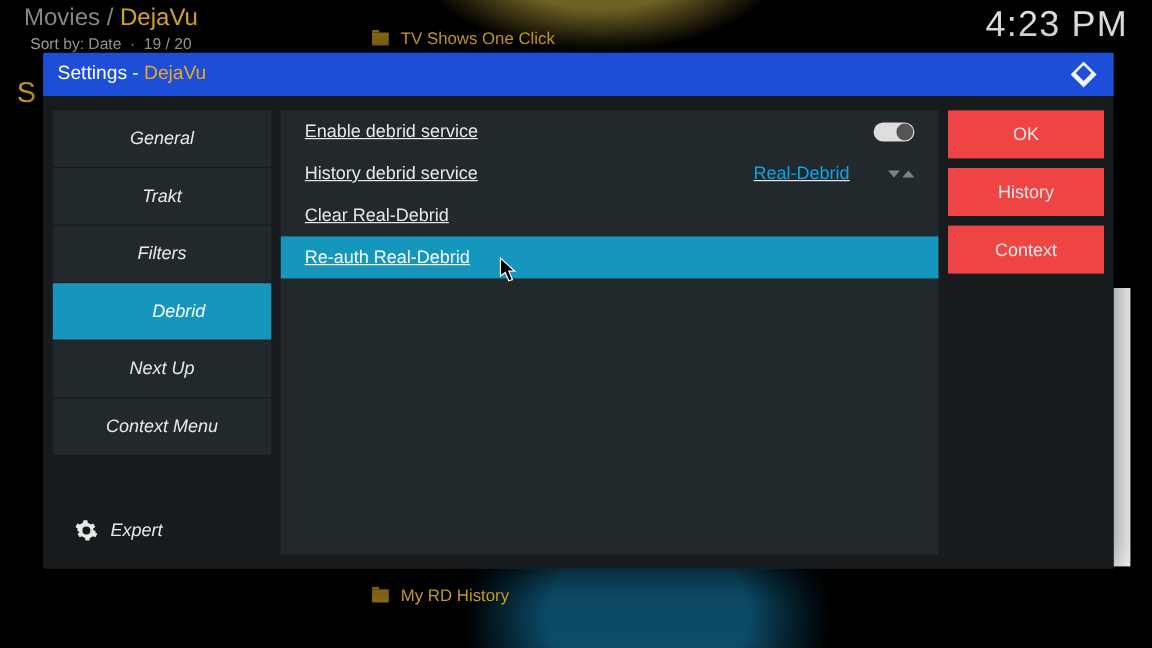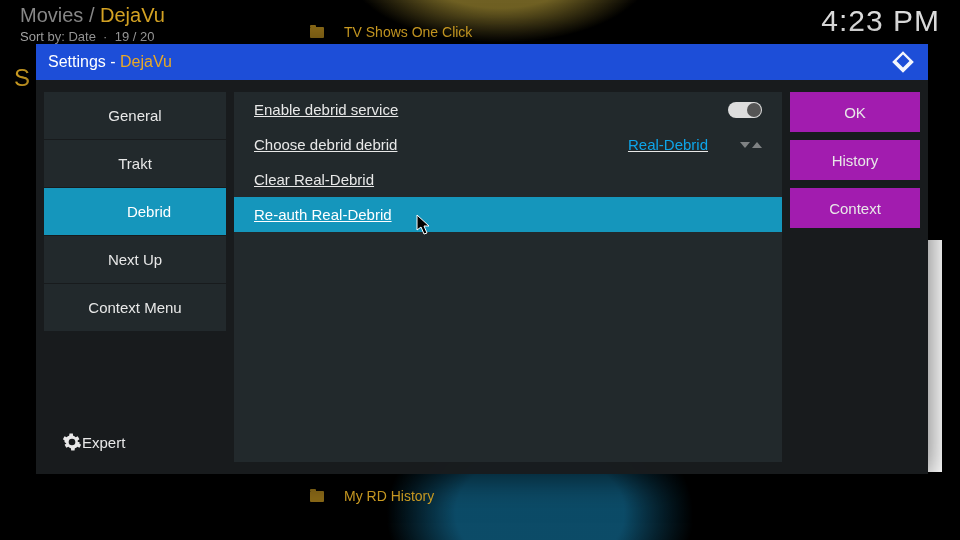--- a/index.html
+++ b/index.html
@@ -9,62 +9,62 @@
   .bg-layer { position: absolute; inset: 0; background: #000; }
   .bg-swirl { position: absolute; left: 300px; top: 0; width: 400px; height: 540px;
               background: radial-gradient(ellipse 280px 200px at 60% 95%, #1a9dd8 0%, #1a9dd8 30%, transparent 55%),
                           radial-gradient(ellipse 300px 140px at 50% -5%, #e8c94a 0%, #e8c94a 25%, transparent 50%);
               opacity: 0.6; }
   .bg-fade { position: absolute; inset: 0; background: linear-gradient(90deg, #000 0%, rgba(0,0,0,0.2) 35%, rgba(0,0,0,0.2) 65%, #000 100%); }
 
   .bg-header { position: absolute; top: 4px; left: 20px; right: 20px; height: 40px; display: flex; align-items: flex-start; justify-content: space-between; }
   .bg-crumb { font-size: 20px; color: #888; }
   .bg-crumb .accent { color: #d6a424; }
-  .bg-sort { font-size: 13px; color: #aaa; margin-top: 2px; }
+  .bg-sort { font-size: 13px; color: #aaa; margin-top: 2px; text-align: center; }
   .bg-clock { font-size: 30px; color: #ddd; font-weight: 300; letter-spacing: 1px; }
   
   .bg-letter { position: absolute; left: 14px; top: 64px; font-size: 24px; color: #d6a424; }
   
-  .bg-item { position: absolute; left: 310px; color: #d6a424; font-size: 14px; display: flex; align-items: center; gap: 20px; }
+  .bg-item { position: absolute; left: 310px; color: #d6a424; font-size: 14px; display: flex; align-items: center; gap: 10px; }
   .bg-item .folder { width: 14px; height: 11px; background: #d6a424; opacity: 0.65; border-radius: 1px; position: relative; }
   .bg-item .folder::before { content:""; position:absolute; top:-2px; left:0; width:6px; height:2px; background:#d6a424; border-radius:1px 1px 0 0; }
   .bg-item.top { top: 24px; }
   .bg-item.bottom { top: 488px; }
 
   .white-edge { position: absolute; right: 18px; top: 240px; width: 14px; height: 232px; background: #fff; }
 
   
   .dialog { position: absolute; left: 36px; top: 44px; width: 892px; height: 430px; background: rgba(24,28,30,0.98); box-shadow: 0 4px 30px rgba(0,0,0,0.6); }
   .dlg-title { height: 36px; background: #1d4ed8; display: flex; align-items: center; justify-content: space-between; padding: 0 12px; }
   .dlg-title-text { color: #fff; font-size: 16px; }
   .dlg-title-text .accent { color: #e8a826; }
   .kodi-logo { width: 26px; height: 26px; }
   
   .dlg-body { display: flex; height: calc(100% - 36px); padding: 12px 8px; gap: 8px; }
   
-  .sidebar { width: 182px; display: flex; flex-direction: column; gap: 0; }
+  .sidebar { width: 182px; display: flex; flex-direction: column; gap: 0; font-style: italic; }
   .side-item { height: 47px; background: #22292c; display: flex; align-items: center; justify-content: center; color: #e8e8e8; font-size: 15px; cursor: pointer; margin-bottom: 1px; }
   .side-item.selected { background: #1596bc; color: #fff; padding-left: 28px; }
   .side-spacer { flex: 1; }
-  .side-expert { height: 40px; display: flex; align-items: center; color: #e8e8e8; font-size: 15px; padding-left: 18px; cursor: pointer; }
+  .side-expert { height: 40px; display: flex; align-items: center; gap: 10px; color: #e8e8e8; font-size: 15px; padding-left: 18px; cursor: pointer; }
   .gear { width: 20px; height: 20px; }
   
   .content { flex: 1; background: #22292c; display: flex; flex-direction: column; }
   .row { height: 35px; display: flex; align-items: center; padding: 0 20px; color: #e8e8e8; font-size: 15px; cursor: pointer; justify-content: space-between; text-decoration: underline; }
   .row.selected { background: #1596bc; color: #fff; }
   .row-right { display: flex; align-items: center; gap: 32px; color: #0ea5e9; }
   .toggle { width: 34px; height: 16px; border-radius: 10px; background: #ddd; position: relative; }
   .toggle::after { content:""; position: absolute; right: 1px; top: 1px; width: 14px; height: 14px; border-radius: 50%; background: #555; }
   .chevrons { display: flex; flex-direction: row; gap: 2px; opacity: 0.55; }
   .chev { width: 0; height: 0; border-left: 5px solid transparent; border-right: 5px solid transparent; }
   .chev.down { border-top: 6px solid #ccc; }
   .chev.up { border-bottom: 6px solid #ccc; }
   
   .right-col { width: 130px; display: flex; flex-direction: column; gap: 8px; }
-  .btn { height: 40px; background: #a21caf; display: flex; align-items: center; justify-content: center; color: #e8e8e8; font-size: 15px; cursor: pointer; }
+  .btn { height: 40px; background: #ef4444; display: flex; align-items: center; justify-content: center; color: #e8e8e8; font-size: 15px; cursor: pointer; }
 
   .cursor { position: absolute; left: 416px; top: 214px; width: 16px; height: 22px; pointer-events: none; z-index: 50; }
 </style>
 </head>
 <body>
 
 <div class="bg-layer">
   <div class="bg-swirl"></div>
   <div class="bg-fade"></div>
 </div>
@@ -103,39 +103,40 @@
     </div>
     <svg class="kodi-logo" viewBox="0 0 24 24">
       <path fill="#fff" d="M12 2 L22 12 L12 22 L2 12 Z M12 5 L6 11 L12 17 L18 11 Z" opacity="0.95"></path>
     </svg>
   </div>
   <div class="dlg-body">
 
     <div class="sidebar">
       <div class="side-item">General</div>
       <div class="side-item">Trakt</div>
+      <div class="side-item">Filters</div>
       <div class="side-item selected">Debrid</div>
       <div class="side-item">Next Up</div>
       <div class="side-item">Context Menu</div>
       <div class="side-spacer"></div>
       <div class="side-expert">
         <svg class="gear" viewBox="0 0 24 24">
           <path fill="#e8e8e8" d="M12 8a4 4 0 1 0 0 8 4 4 0 0 0 0-8zm9 4c0 .6-.05 1.2-.15 1.8l2.1 1.6-2 3.4-2.5-1a8 8 0 0 1-3 1.8l-.4 2.6h-4l-.4-2.6a8 8 0 0 1-3-1.8l-2.5 1-2-3.4 2.1-1.6A9 9 0 0 1 3 12c0-.6.05-1.2.15-1.8L1.05 8.6l2-3.4 2.5 1a8 8 0 0 1 3-1.8L9 1.8h4l.4 2.6a8 8 0 0 1 3 1.8l2.5-1 2 3.4-2.1 1.6c.1.6.2 1.2.2 1.8z"></path>
         </svg>
         <span>Expert</span>
       </div>
     </div>
 
     <div class="content">
       <div class="row">
         <span>Enable debrid service</span>
         <span class="toggle"></span>
       </div>
       <div class="row">
-        <span>Choose debrid debrid</span>
+        <span>History debrid service</span>
         <span class="row-right">
           <span>Real-Debrid</span>
           <span class="chevrons">
             <span class="chev down"></span>
             <span class="chev up"></span>
           </span>
         </span>
       </div>
       <div class="row">
         <span>Clear Real-Debrid</span>

